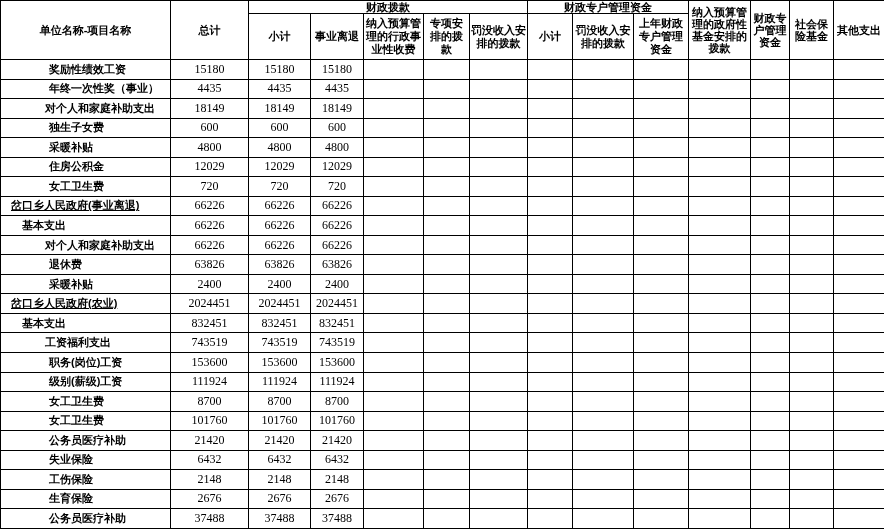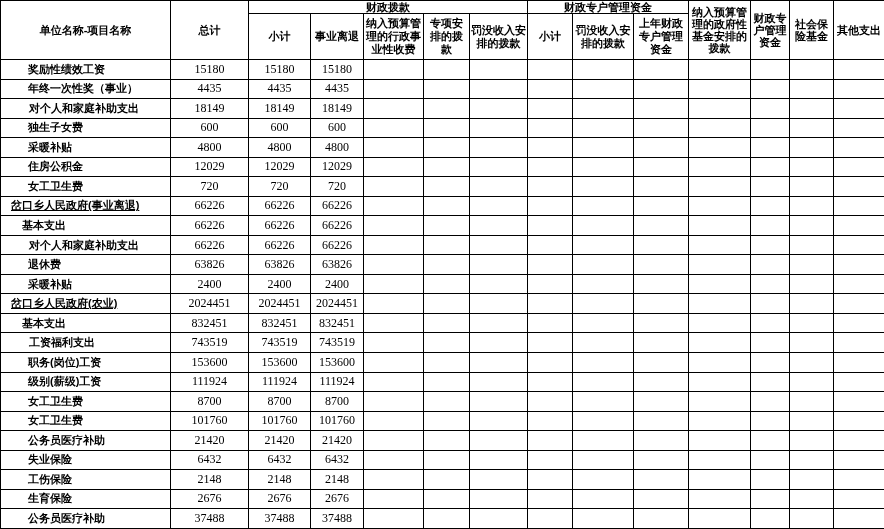--- a/index.html
+++ b/index.html
@@ -40,22 +40,22 @@
   }
   td.num {
     font-family: "Liberation Serif", serif;
     font-size: 12px;
     font-weight: normal;
     text-align: center;
     white-space: nowrap;
   }
   td.indent-0 { padding-left: 10px; text-decoration: underline; }
   td.indent-1 { padding-left: 21px; font-family: Liberation Mono, monospace; }
-  td.indent-2 { padding-left: 28px; }
-  td.indent-3 { padding-left: 27px; }
+  td.indent-2 { padding-left: 44px; }
+  td.indent-3 { padding-left: 48px; }
 </style>
 </head>
 <body>
 
 <table class="budget">
   <colgroup>
     <col style="width:170px">
       <col style="width:78px">
       <col style="width:62px">
     <col style="width:53px">

